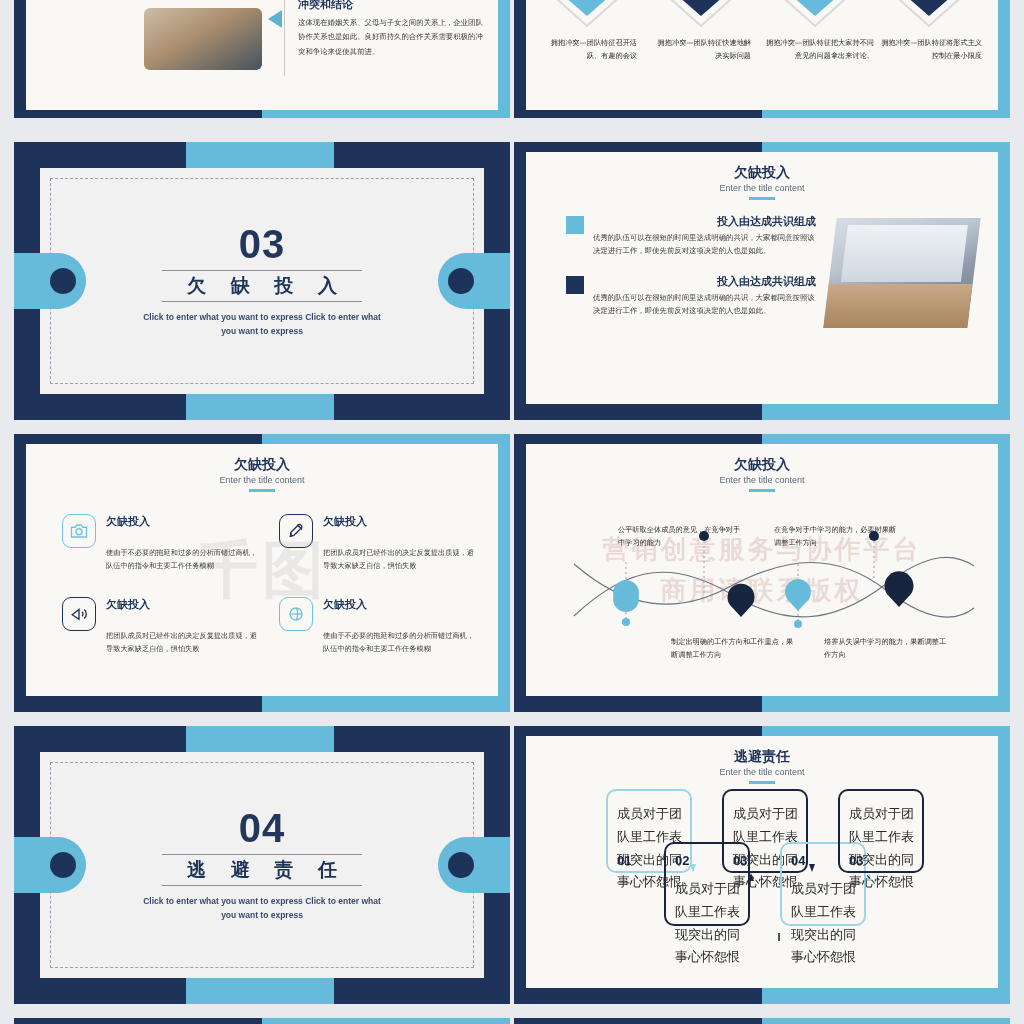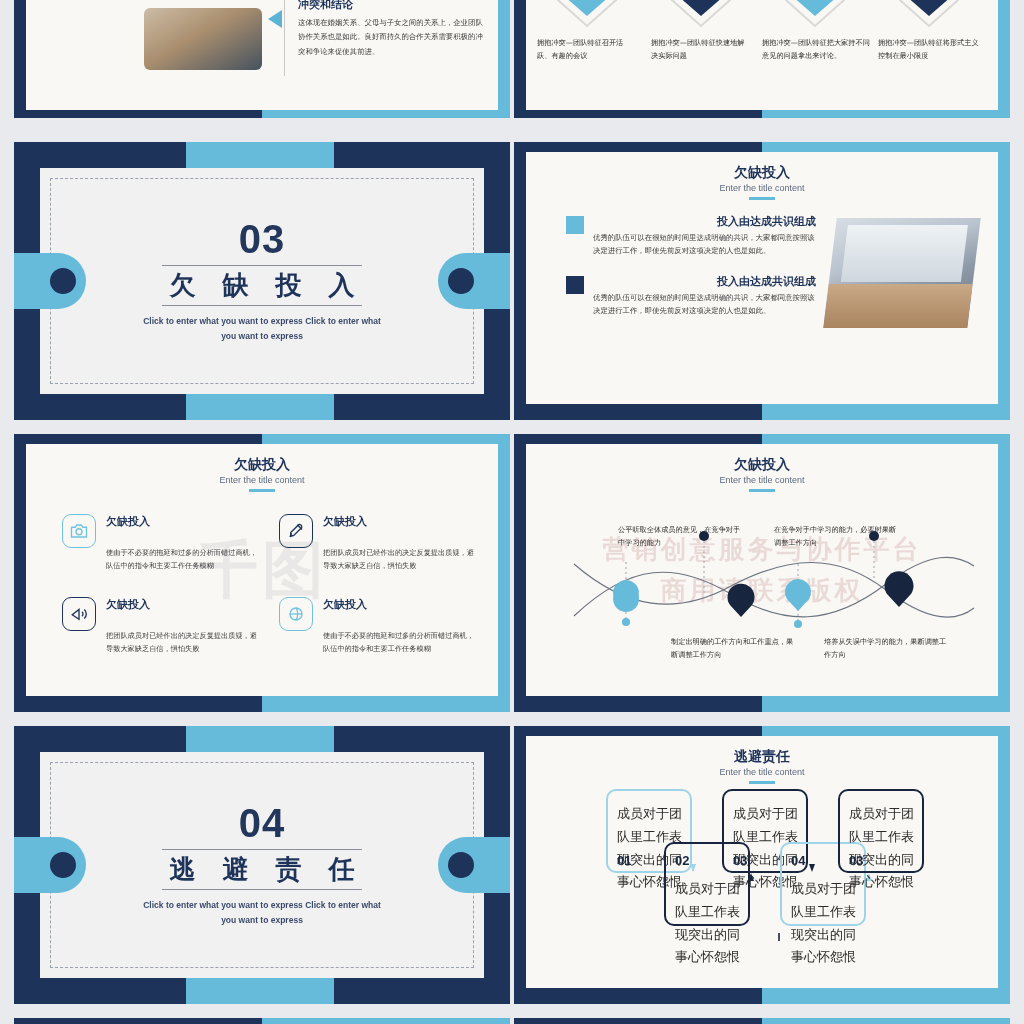--- a/index.html
+++ b/index.html
@@ -45,21 +45,21 @@
   .sd-capsule.right{ right:0; border-radius:28px 0 0 28px; justify-content:flex-start; padding-left:10px;}
   .sd-dot{ width:26px; height:26px; border-radius:50%; background:#1e3359; }
   .sd-inner{
     position:absolute; inset:0; display:flex; flex-direction:column;
     align-items:center; justify-content:center; color:#23365c;
   }
   .sd-num{ font-size:40px; font-weight:700; letter-spacing:1px; line-height:1;
            color:#23365c; font-family:"Liberation Sans",sans-serif;}
   .sd-rule{ width:200px; height:1px; background:#8a8f99; margin:6px 0 2px; }
   .sd-rule.b{ margin:2px 0 8px; }
-  .sd-title{ font-size:26px; font-weight:700; letter-spacing:9px; text-indent:9px;
+  .sd-title{ font-size:19px; font-weight:700; letter-spacing:9px; text-indent:9px;
              color:#1e3359; font-family:"DejaVu Sans",sans-serif; }
   .sd-sub{ font-size:8.5px; font-weight:700; color:#3b4a6b; text-align:center;
            line-height:1.65; width:250px; }
 
   
   .ct-leftbar{ position:absolute; left:0; top:0; bottom:0; width:248px; background:#1e3359; }
   .ct-rightbar{ position:absolute; right:0; top:0; bottom:0; left:248px; background:#66bada; }
   .ct-card{
     position:absolute; left:12px; top:10px; right:12px; bottom:16px;
     background:#faf8f4; overflow:hidden;
@@ -138,21 +138,21 @@
            border-right:14px solid #5cb3d4; }
   .t1-h{ position:absolute; left:272px; top:157px; font-size:11px; font-weight:700;
          color:#1e3359; font-family:"DejaVu Sans",sans-serif;}
   .t1-p{ position:absolute; left:272px; top:176px; width:190px; font-size:7.4px;
          color:#3a3a3a; line-height:1.95; font-family:"DejaVu Sans",sans-serif;}
 
   
   .t2-card{ position:absolute; left:12px; top:-160px; right:12px; height:270px;
             background:#faf8f4; }
   .t2-cap{ position:absolute; top:196px; width:100px; font-size:7.2px; color:#2b2b2b;
-           text-align:left; line-height:1.85; font-family:"DejaVu Sans",sans-serif;}
+           text-align:right; line-height:1.85; font-family:"DejaVu Sans",sans-serif;}
 </style>
 </head>
 <body>
 
 <div id="page">
 
   <div class="slide r0 col-l">
     <div class="ct-leftbar"></div>
     <div class="ct-rightbar"></div>
     <div class="t1-card">

